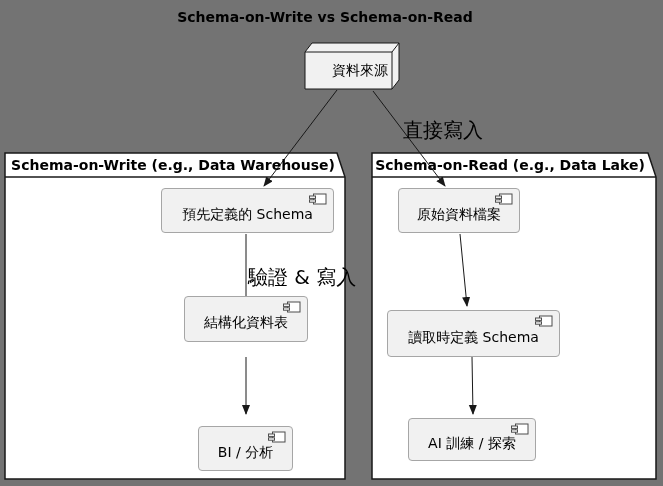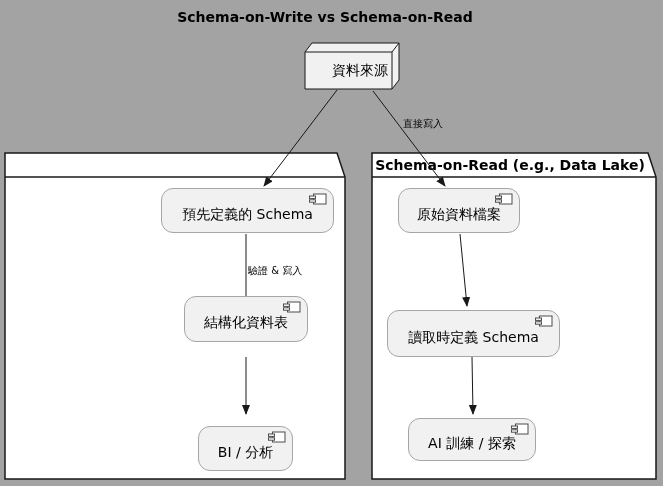--- a/index.html
+++ b/index.html
@@ -1,41 +1,41 @@
 <!DOCTYPE html>
 <html><head>
 <meta charset="utf-8">
 <style>
   html,body{margin:0;padding:0;background:#fff;}
   .canvas{
-    position:relative;width:663px;height:486px;background:#a3a3a3;
+    position:relative;width:663px;height:486px;background:#737373;
     font-family:"DejaVu Sans",sans-serif;color:#000;overflow:hidden;
   }
   .layer{position:absolute;left:0;top:0;}
   .diagram-title{
     position:absolute;left:150px;top:9px;width:350px;text-align:center;
     font-size:14px;font-weight:bold;
   }
   .pkg-title{
     position:absolute;height:20px;font-size:14px;font-weight:bold;
     text-align:center;white-space:nowrap;
   }
   .pkg-title.write{left:6px;top:157px;width:334px;}
   .pkg-title.read{left:374px;top:157px;width:272px;}
   .node-label{
     position:absolute;left:305px;top:52px;width:110px;height:37px;
     display:flex;align-items:center;justify-content:center;font-size:14px;
   }
   .component{
     position:absolute;background:#F1F1F1;border:1px solid #A6A6A6;
-    border-radius:12px;display:flex;align-items:center;justify-content:center;
+    border-radius:4px;display:flex;align-items:center;justify-content:center;
     font-size:14px;box-sizing:border-box;padding-top:8px;
   }
   .component .cicon{position:absolute;top:4px;right:6px;width:18px;height:12px;}
-  .edge-label{position:absolute;font-size:10px;white-space:nowrap;}
+  .edge-label{position:absolute;font-size:20px;white-space:nowrap;}
   .lbl-direct{left:403px;top:117px;}
   .lbl-validate{left:248px;top:264px;}
   .comp-l1{left:161px;top:188px;width:173px;height:45px;}
   .comp-l2{left:184px;top:296px;width:124px;height:46px;}
   .comp-l3{left:198px;top:418px;width:95px;height:45px;margin-top:8px;}
   .comp-r1{left:398px;top:188px;width:122px;height:45px;}
   .comp-r2{left:387px;top:310px;width:173px;height:47px;}
   .comp-r3{left:408px;top:418px;width:128px;height:43px;}
 </style>
 </head>
@@ -72,20 +72,21 @@
       <line x1="373" y1="91" x2="445" y2="186" marker-end="url(#arrow)"></line>
       <line x1="246" y1="234" x2="246" y2="306" marker-end="url(#arrow)"></line>
       <line x1="246" y1="357" x2="246" y2="414" marker-end="url(#arrow)"></line>
       <line x1="460" y1="234" x2="467" y2="306" marker-end="url(#arrow)"></line>
       <line x1="472" y1="357" x2="473" y2="414" marker-end="url(#arrow)"></line>
     </g>
   </svg>
 
   <div class="diagram-title">Schema-on-Write vs Schema-on-Read</div>
 
+  <div class="pkg-title write">Schema-on-Write (e.g., Data Warehouse)</div>
   <div class="pkg-title read">Schema-on-Read (e.g., Data Lake)</div>
 
   <div class="node-label">資料來源</div>
 
   <div class="component comp-l1">
     <svg class="cicon" viewBox="0 0 18 12">
       <rect x="4.5" y="1" width="12.5" height="10" fill="#ffffff" stroke="#4d4d4d"></rect>
       <rect x="0.5" y="3" width="6" height="2.4" fill="#ffffff" stroke="#4d4d4d"></rect>
       <rect x="0.5" y="6.8" width="6" height="2.4" fill="#ffffff" stroke="#4d4d4d"></rect>
     </svg>

